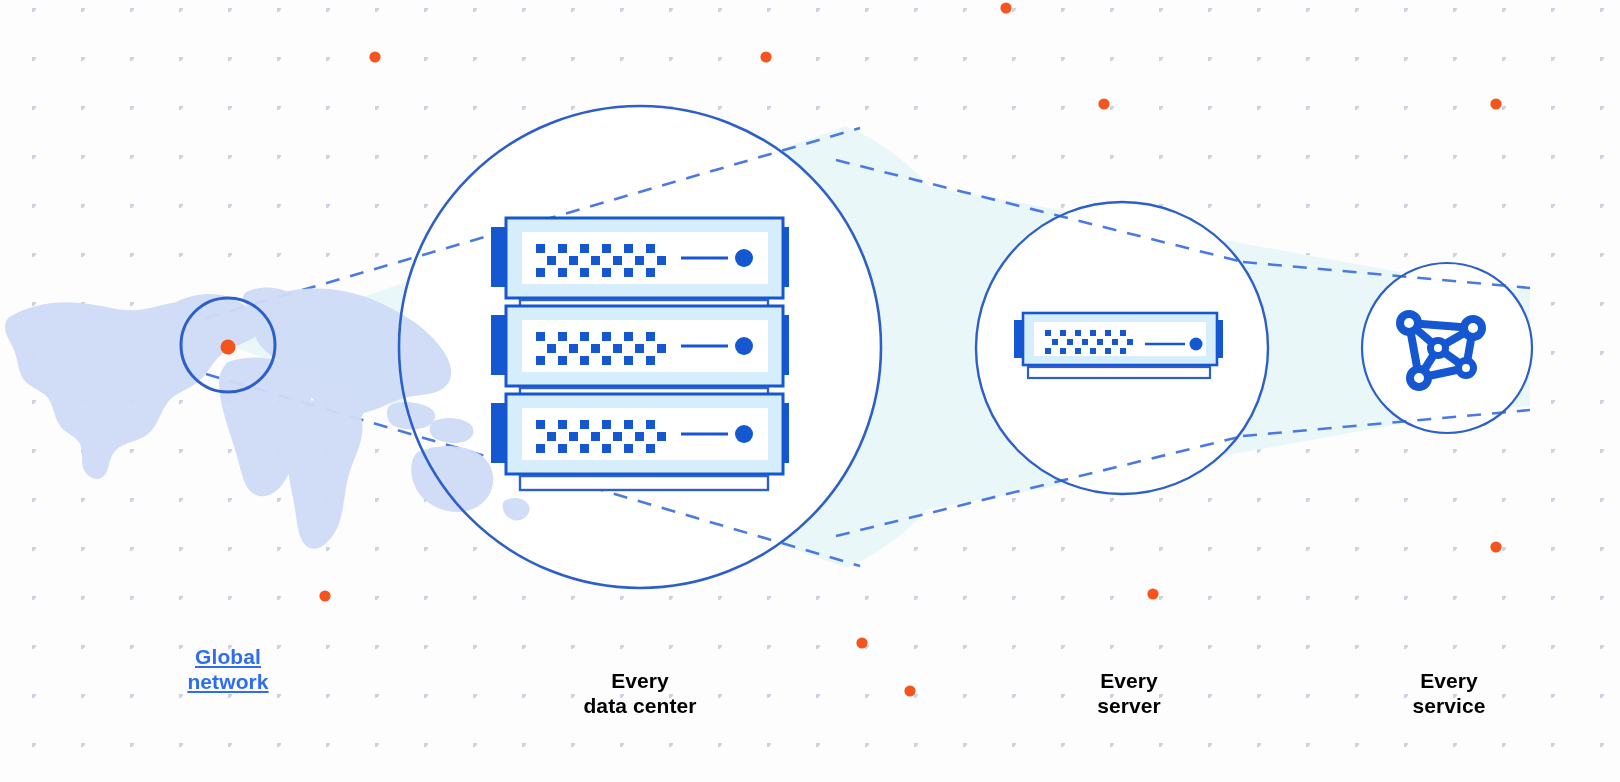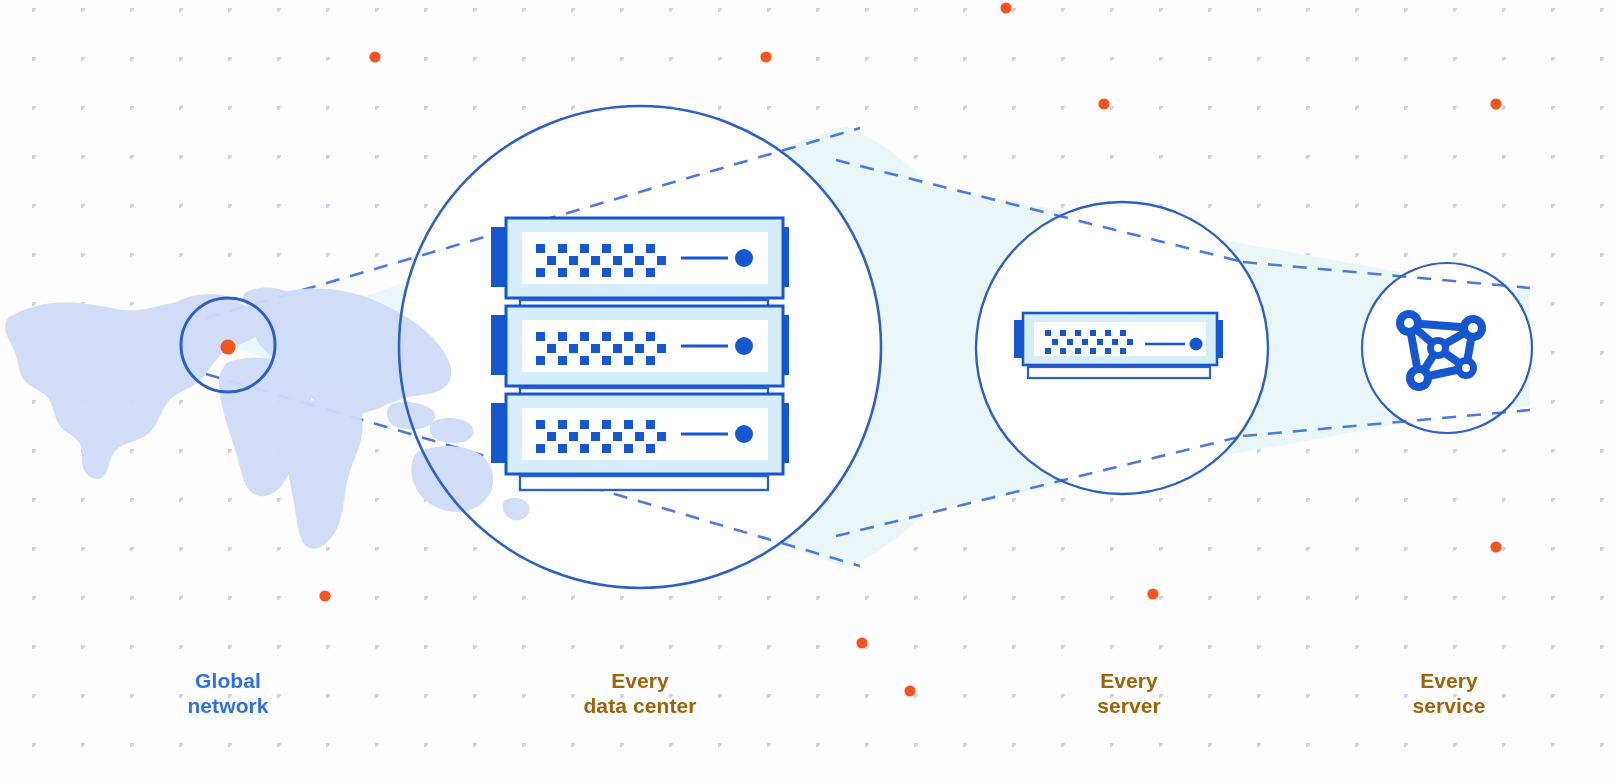--- a/index.html
+++ b/index.html
@@ -12,21 +12,21 @@
   #stage{position:relative;width:1620px;height:782px;overflow:hidden;background:#fdfdfe;}
   #scene{position:absolute;inset:0;width:1620px;height:782px;}
   .label{
     position:absolute;
     text-align:center;
     font-size:21px;
     line-height:25px;
     font-weight:700;
     letter-spacing:0.1px;
     white-space:pre-line;
-    color:#a16207;
+    color:#000000;
   }
   .label.accent{color:#2f6df0;}
 </style>
 </head>
 <body>
 
 <div id="stage">
 
   <svg id="scene" viewBox="0 0 1620 782">
     <defs>
@@ -287,21 +287,21 @@
         <circle cx="1419" cy="378" r="9"></circle>
       </g>
       <g fill="#ffffff" stroke="#1557d0" stroke-width="7">
         <circle cx="1438" cy="348" r="7.5"></circle>
         <circle cx="1466" cy="368" r="7.5"></circle>
       </g>
 
     </g>
   </svg>
 
-  <div class="label accent" style="left:128px;top:668px;width:200px;">Global
+  <div class="label accent" style="left:128px;top:644px;width:200px;text-decoration:underline;">Global
 network</div>
 
   <div class="label" style="left:520px;top:668px;width:240px;">Every
 data center</div>
 
   <div class="label" style="left:1029px;top:668px;width:200px;">Every
 server</div>
 
   <div class="label" style="left:1349px;top:668px;width:200px;">Every
 service</div>

